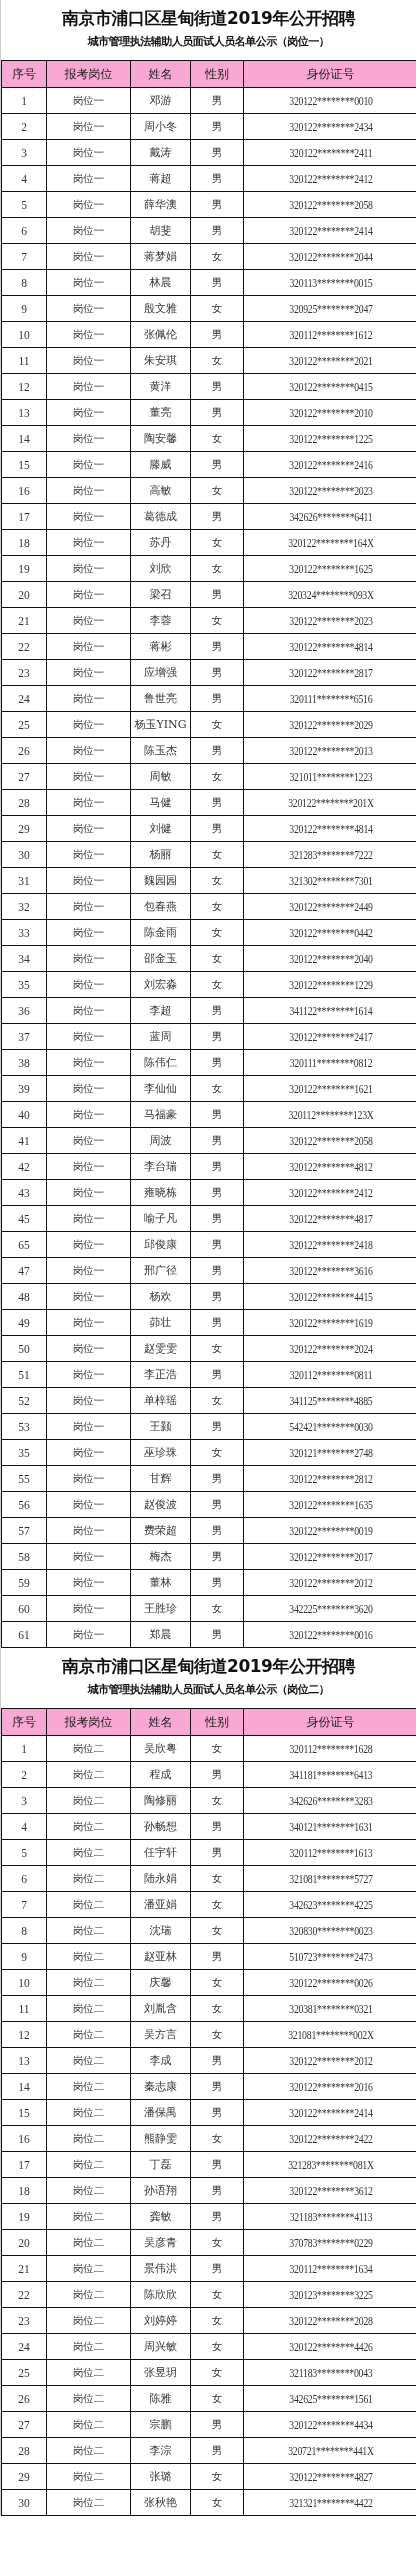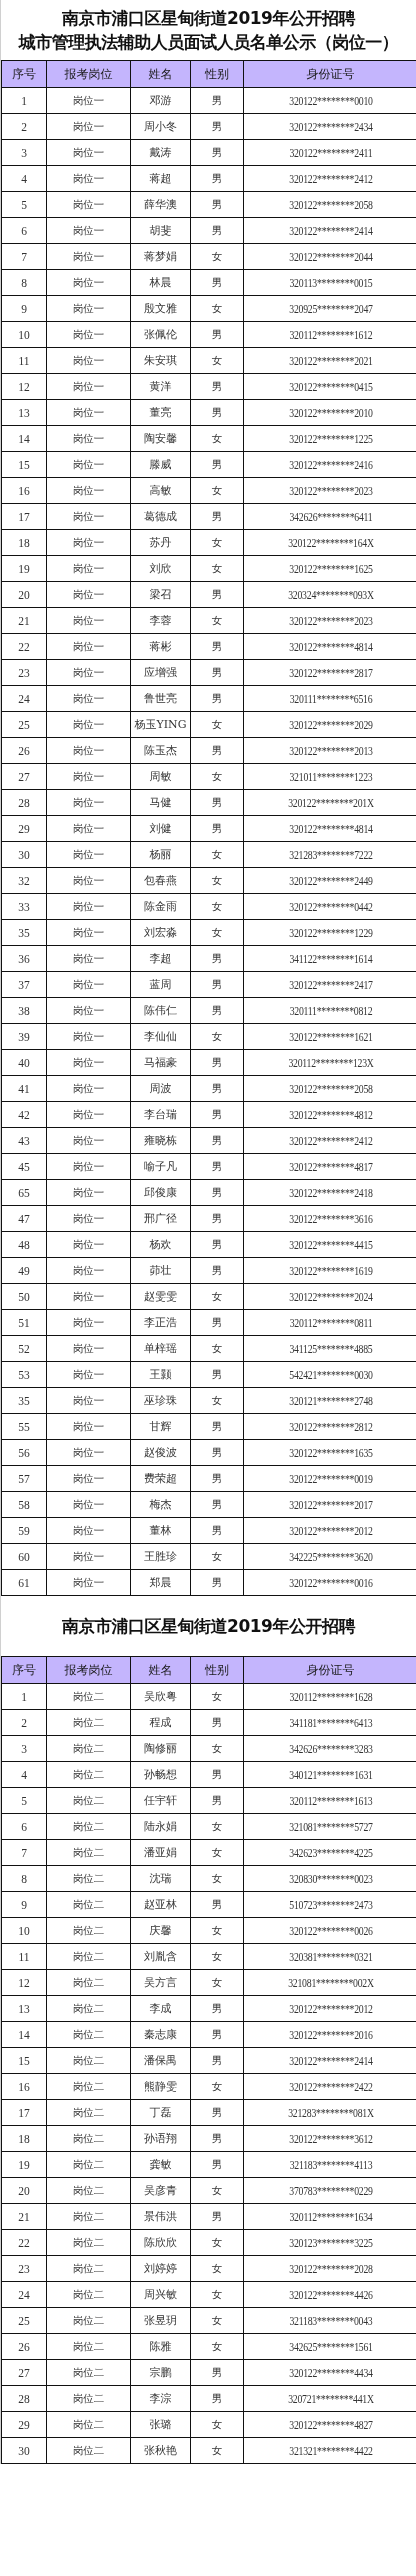--- a/index.html
+++ b/index.html
@@ -1,26 +1,26 @@
 <!DOCTYPE html>
 <html style="font-size:8.8px"><head>
 <meta charset="utf-8">
 <style>
   html, body { margin: 0; padding: 0; background: #ffffff; }
   body { width: 417px; font-family: "DejaVu Serif", "Liberation Serif", serif; color: #1a1a1a; }
   .sheet { width: 417px; box-sizing: border-box; border-left: 0.5px solid #d0d0d0; border-right: 0.5px solid #d0d0d0; }
   .title { height: 60px; display: flex; flex-direction: column; justify-content: center; align-items: center; text-align: center;
            font-family: "DejaVu Sans", "Liberation Sans", sans-serif; font-weight: bold; color: #111; }
   .title .l1 { font-size: 17px; line-height: 24px; letter-spacing: -0.5px; }
-  .title .l2 { font-size: 17px; line-height: 24px; letter-spacing: -0.5px; }
+  .title .l2 { font-size: 11px; line-height: 24px; letter-spacing: -0.5px; }
   table { border-collapse: collapse; width: 417px; table-layout: fixed; }
   col.c1 { width: 45px; } col.c2 { width: 84px; } col.c3 { width: 60px; } col.c4 { width: 53px; } col.c5 { width: 174px; }
   th, td { border: 0.8px solid #111; text-align: center; padding: 0; overflow: hidden; white-space: nowrap; }
   thead tr { height: 27px; }
-  thead th { background: #c4b5fd; font-weight: normal; font-size: 12px; font-family: "DejaVu Serif", "Liberation Serif", serif; }
+  thead th { background: #f9a8d4; font-weight: normal; font-size: 12px; font-family: "DejaVu Serif", "Liberation Serif", serif; }
   table.t { border-top: 1.6px solid #111; border-bottom: 1.6px solid #111; }
   tbody tr { height: 26px; }
   tbody td { font-size: 10.4px; color: #333; }
   td.id { font-family: "Liberation Serif", "DejaVu Serif", serif; font-size: 11.5px; letter-spacing: -0.3px; transform: scaleX(0.85); }
   td.seq { font-family: "Liberation Serif", "DejaVu Serif", serif; font-size: 11.5px; }
   td.name { font-size: 11px; }
 </style>
 </head>
 <body>
 
@@ -253,32 +253,46 @@
             <td class="id">320122********4814</td>
           </tr>
           <tr>
             <td class="seq">30</td>
             <td class="post">岗位一</td>
             <td class="name">杨丽</td>
             <td class="gender">女</td>
             <td class="id">321283********7222</td>
           </tr>
           <tr>
+            <td class="seq">31</td>
+            <td class="post">岗位一</td>
+            <td class="name">魏园园</td>
+            <td class="gender">女</td>
+            <td class="id">321302********7301</td>
+          </tr>
+          <tr>
             <td class="seq">32</td>
             <td class="post">岗位一</td>
             <td class="name">包春燕</td>
             <td class="gender">女</td>
             <td class="id">320122********2449</td>
           </tr>
           <tr>
             <td class="seq">33</td>
             <td class="post">岗位一</td>
             <td class="name">陈金雨</td>
             <td class="gender">女</td>
             <td class="id">320122********0442</td>
+          </tr>
+          <tr>
+            <td class="seq">34</td>
+            <td class="post">岗位一</td>
+            <td class="name">邵金玉</td>
+            <td class="gender">女</td>
+            <td class="id">320122********2040</td>
           </tr>
           <tr>
             <td class="seq">35</td>
             <td class="post">岗位一</td>
             <td class="name">刘宏淼</td>
             <td class="gender">女</td>
             <td class="id">320122********1229</td>
           </tr>
           <tr>
             <td class="seq">36</td>
@@ -455,20 +469,21 @@
             <td class="gender">男</td>
             <td class="id">320122********0016</td>
           </tr>
         </tbody>
     </table>
   </section>
 
   <section>
     <div class="title">
       <div class="l1">南京市浦口区星甸街道2019年公开招聘</div>
+      <div class="l2">城市管理执法辅助人员面试人员名单公示（岗位二）</div>
     </div>
     <table class="t">
       <colgroup>
           <col class="c1">
           <col class="c2">
           <col class="c3">
           <col class="c4">
           <col class="c5">
         </colgroup>
       <thead>

